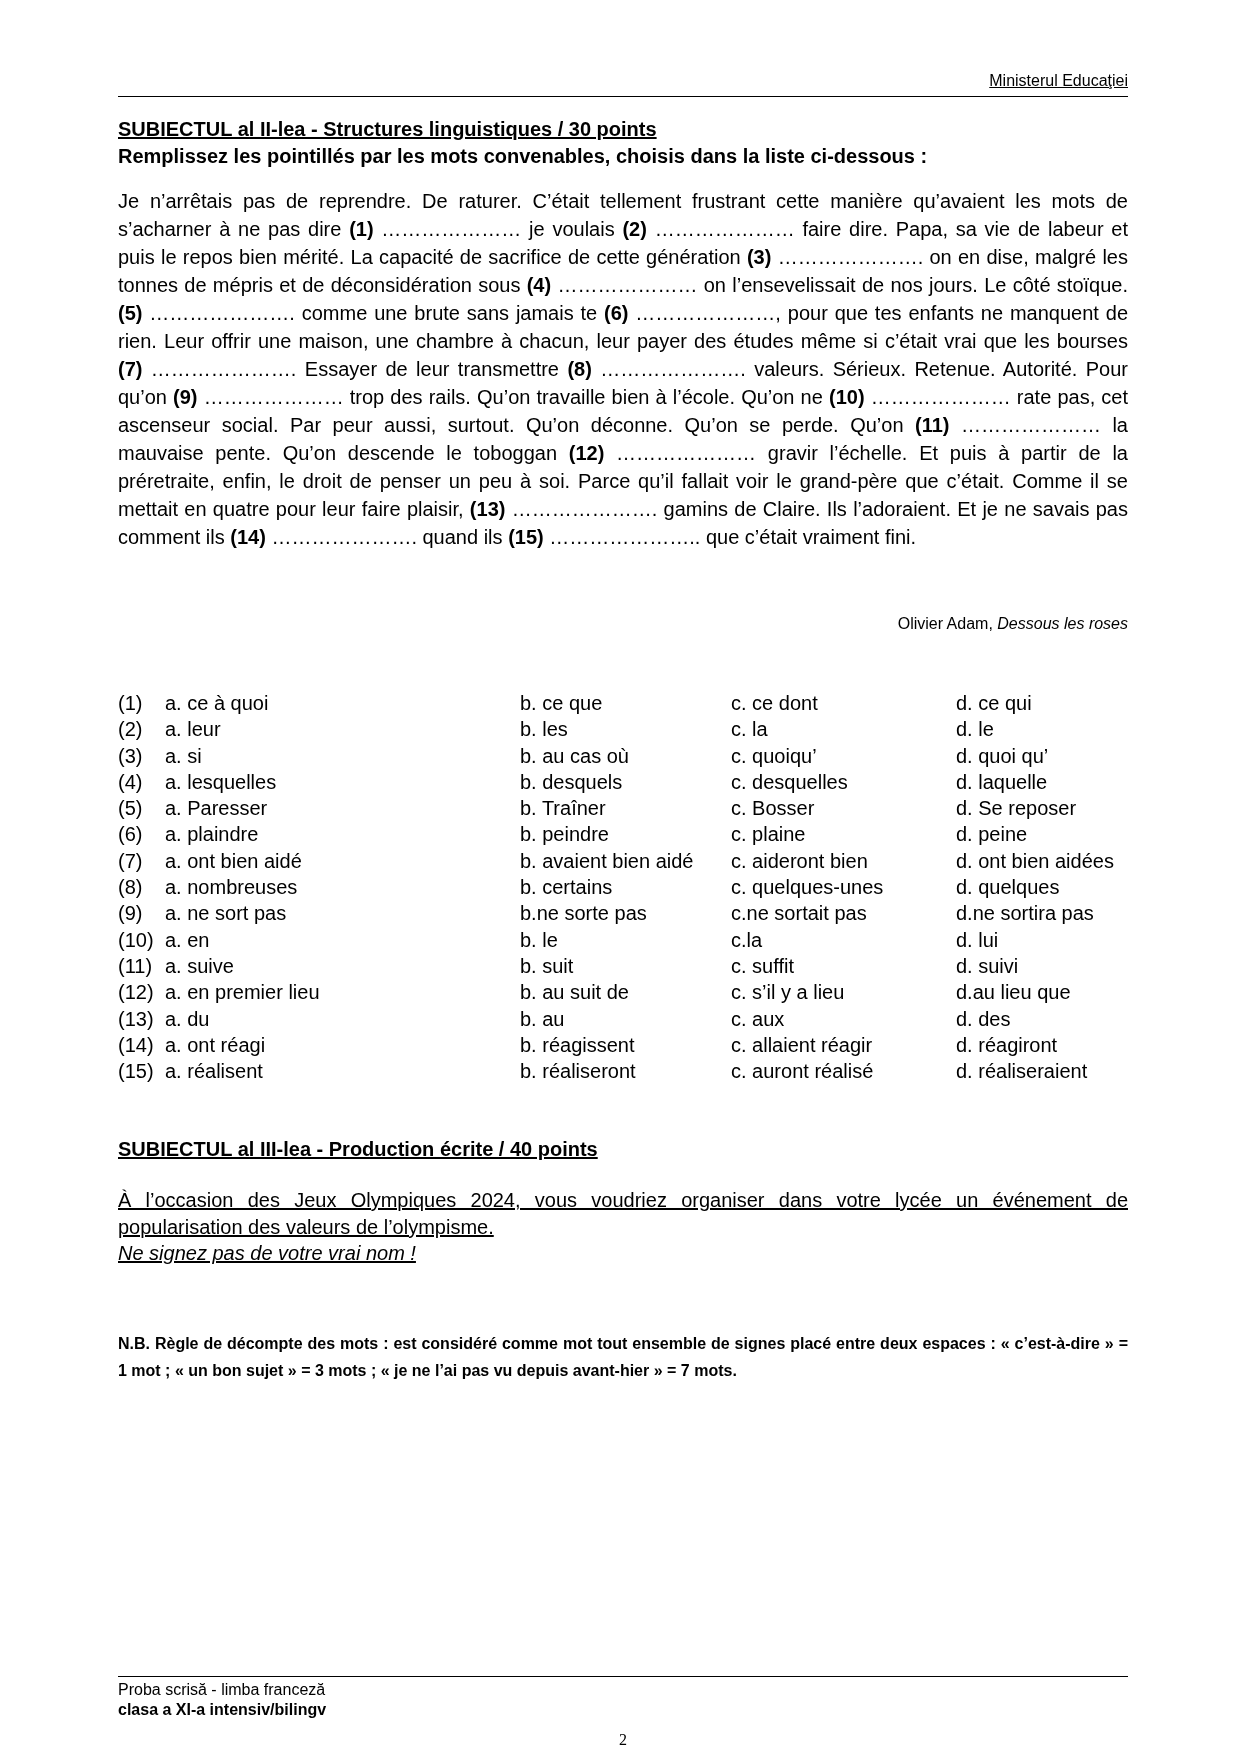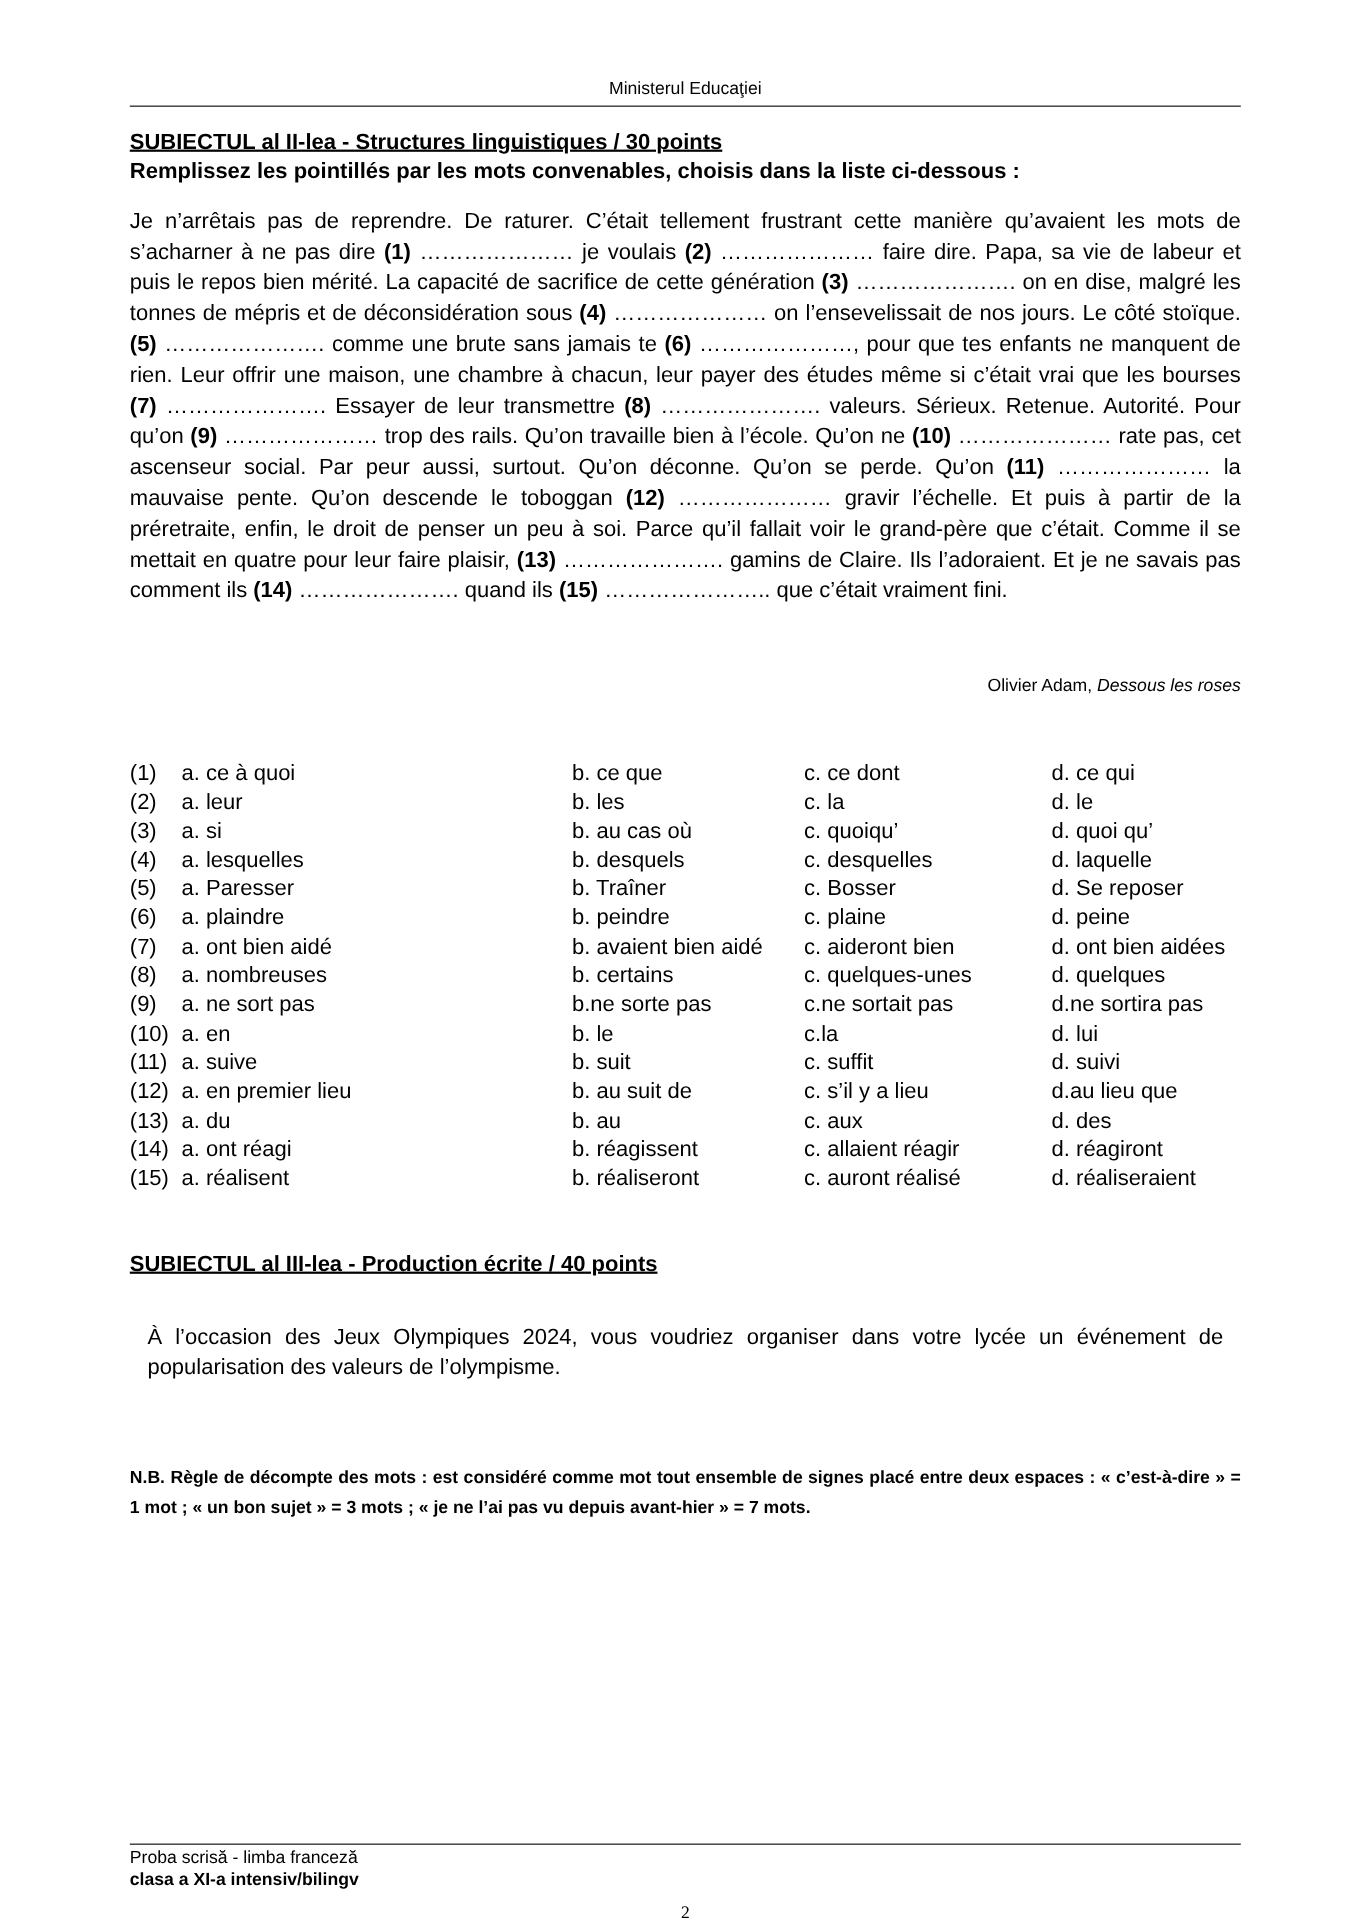--- a/index.html
+++ b/index.html
@@ -1,35 +1,35 @@
 <!DOCTYPE html>
 <html><head>
 <meta charset="utf-8">
 <style>
   html, body { margin: 0; padding: 0; background: #ffffff; }
   body { width: 1241px; height: 1755px; position: relative; font-family: "Liberation Sans", sans-serif; color: #000; }
   .page { position: absolute; left: 118px; top: 0; width: 1010px; }
-  .header { position: absolute; top: 72px; left: 0; width: 1010px; text-align: center; font-size: 16px; }
+  .header { position: absolute; top: 72px; left: 0; width: 1010px; text-align: right; font-size: 16px; text-decoration: underline; }
   .header-rule { position: absolute; top: 96px; left: 0; width: 1010px; border-top: 1.5px solid #000; }
   .s2-title { position: absolute; top: 118px; left: 0; font-size: 20px; font-weight: bold; text-decoration: underline; }
   .s2-instr { position: absolute; top: 145px; left: 0; font-size: 20px; font-weight: bold; }
   .text-body { position: absolute; top: 187px; left: 0; width: 1010px; font-size: 20px; line-height: 28px; text-align: justify; }
   .text-body b { font-weight: bold; }
   .source { position: absolute; top: 615px; right: 0; font-size: 16px; }
   .source i { font-style: italic; }
   .options { position: absolute; top: 690px; left: 0; width: 1020px; font-size: 20px; }
   .opt-row { height: 26.3px; line-height: 26px; position: relative; }
   .opt-num { position: absolute; left: 0; }
   .opt-a { position: absolute; left: 47px; text-align: center; }
   .opt-b { position: absolute; left: 402px; }
   .opt-c { position: absolute; left: 613px; }
   .opt-d { position: absolute; left: 838px; }
   .s3-title { position: absolute; top: 1138px; left: 0; font-size: 20px; font-weight: bold; text-decoration: underline; }
   .s3-body { position: absolute; top: 1187px; left: 0; width: 1010px; font-size: 20px; line-height: 26.5px; text-align: justify; }
-  .s3-body .p { margin: 16px; }
+  .s3-body .p { margin: 0; text-decoration: underline; }
   .s3-warn { font-style: italic; }
   .nb { position: absolute; top: 1330px; left: 0; width: 1010px; font-size: 16px; font-weight: bold; line-height: 27px; text-align: justify; }
   .footer-rule { position: absolute; top: 1676px; left: 0; width: 1010px; border-top: 1.5px solid #000; }
   .footer-1 { position: absolute; top: 1681px; left: 0; font-size: 16px; }
   .footer-2 { position: absolute; top: 1701px; left: 0; font-size: 16px; font-weight: bold; }
   .page-num { position: absolute; top: 1731px; left: 0; width: 1010px; text-align: center; font-family: "Liberation Serif", serif; font-size: 16px; }
 </style>
 </head>
 <body>
 
@@ -150,20 +150,21 @@
         <span class="opt-a">a. réalisent</span>
         <span class="opt-b">b. réaliseront</span>
         <span class="opt-c">c. auront réalisé</span>
         <span class="opt-d">d. réaliseraient</span>
       </div>
     </div>
 
   <div class="s3-title">SUBIECTUL al III-lea -  Production écrite / 40 points</div>
   <div class="s3-body">
     <p class="p">À l’occasion des Jeux Olympiques 2024, vous voudriez organiser dans votre lycée un événement de popularisation des valeurs de l’olympisme.</p>
+    <p class="p s3-warn">Ne signez pas de votre vrai nom !</p>
   </div>
   <div class="nb">N.B. Règle de décompte des mots : est considéré comme mot tout ensemble de signes placé entre deux espaces : « c’est-à-dire » = 1 mot ; « un bon sujet » = 3 mots ; « je ne l’ai pas vu depuis avant-hier » = 7 mots.</div>
 
   <div class="footer-rule"></div>
   <div class="footer-1">Proba scrisă - limba franceză</div>
   <div class="footer-2">clasa a XI-a intensiv/bilingv</div>
   <div class="page-num">2</div>
 </div>
 
 </body></html>

